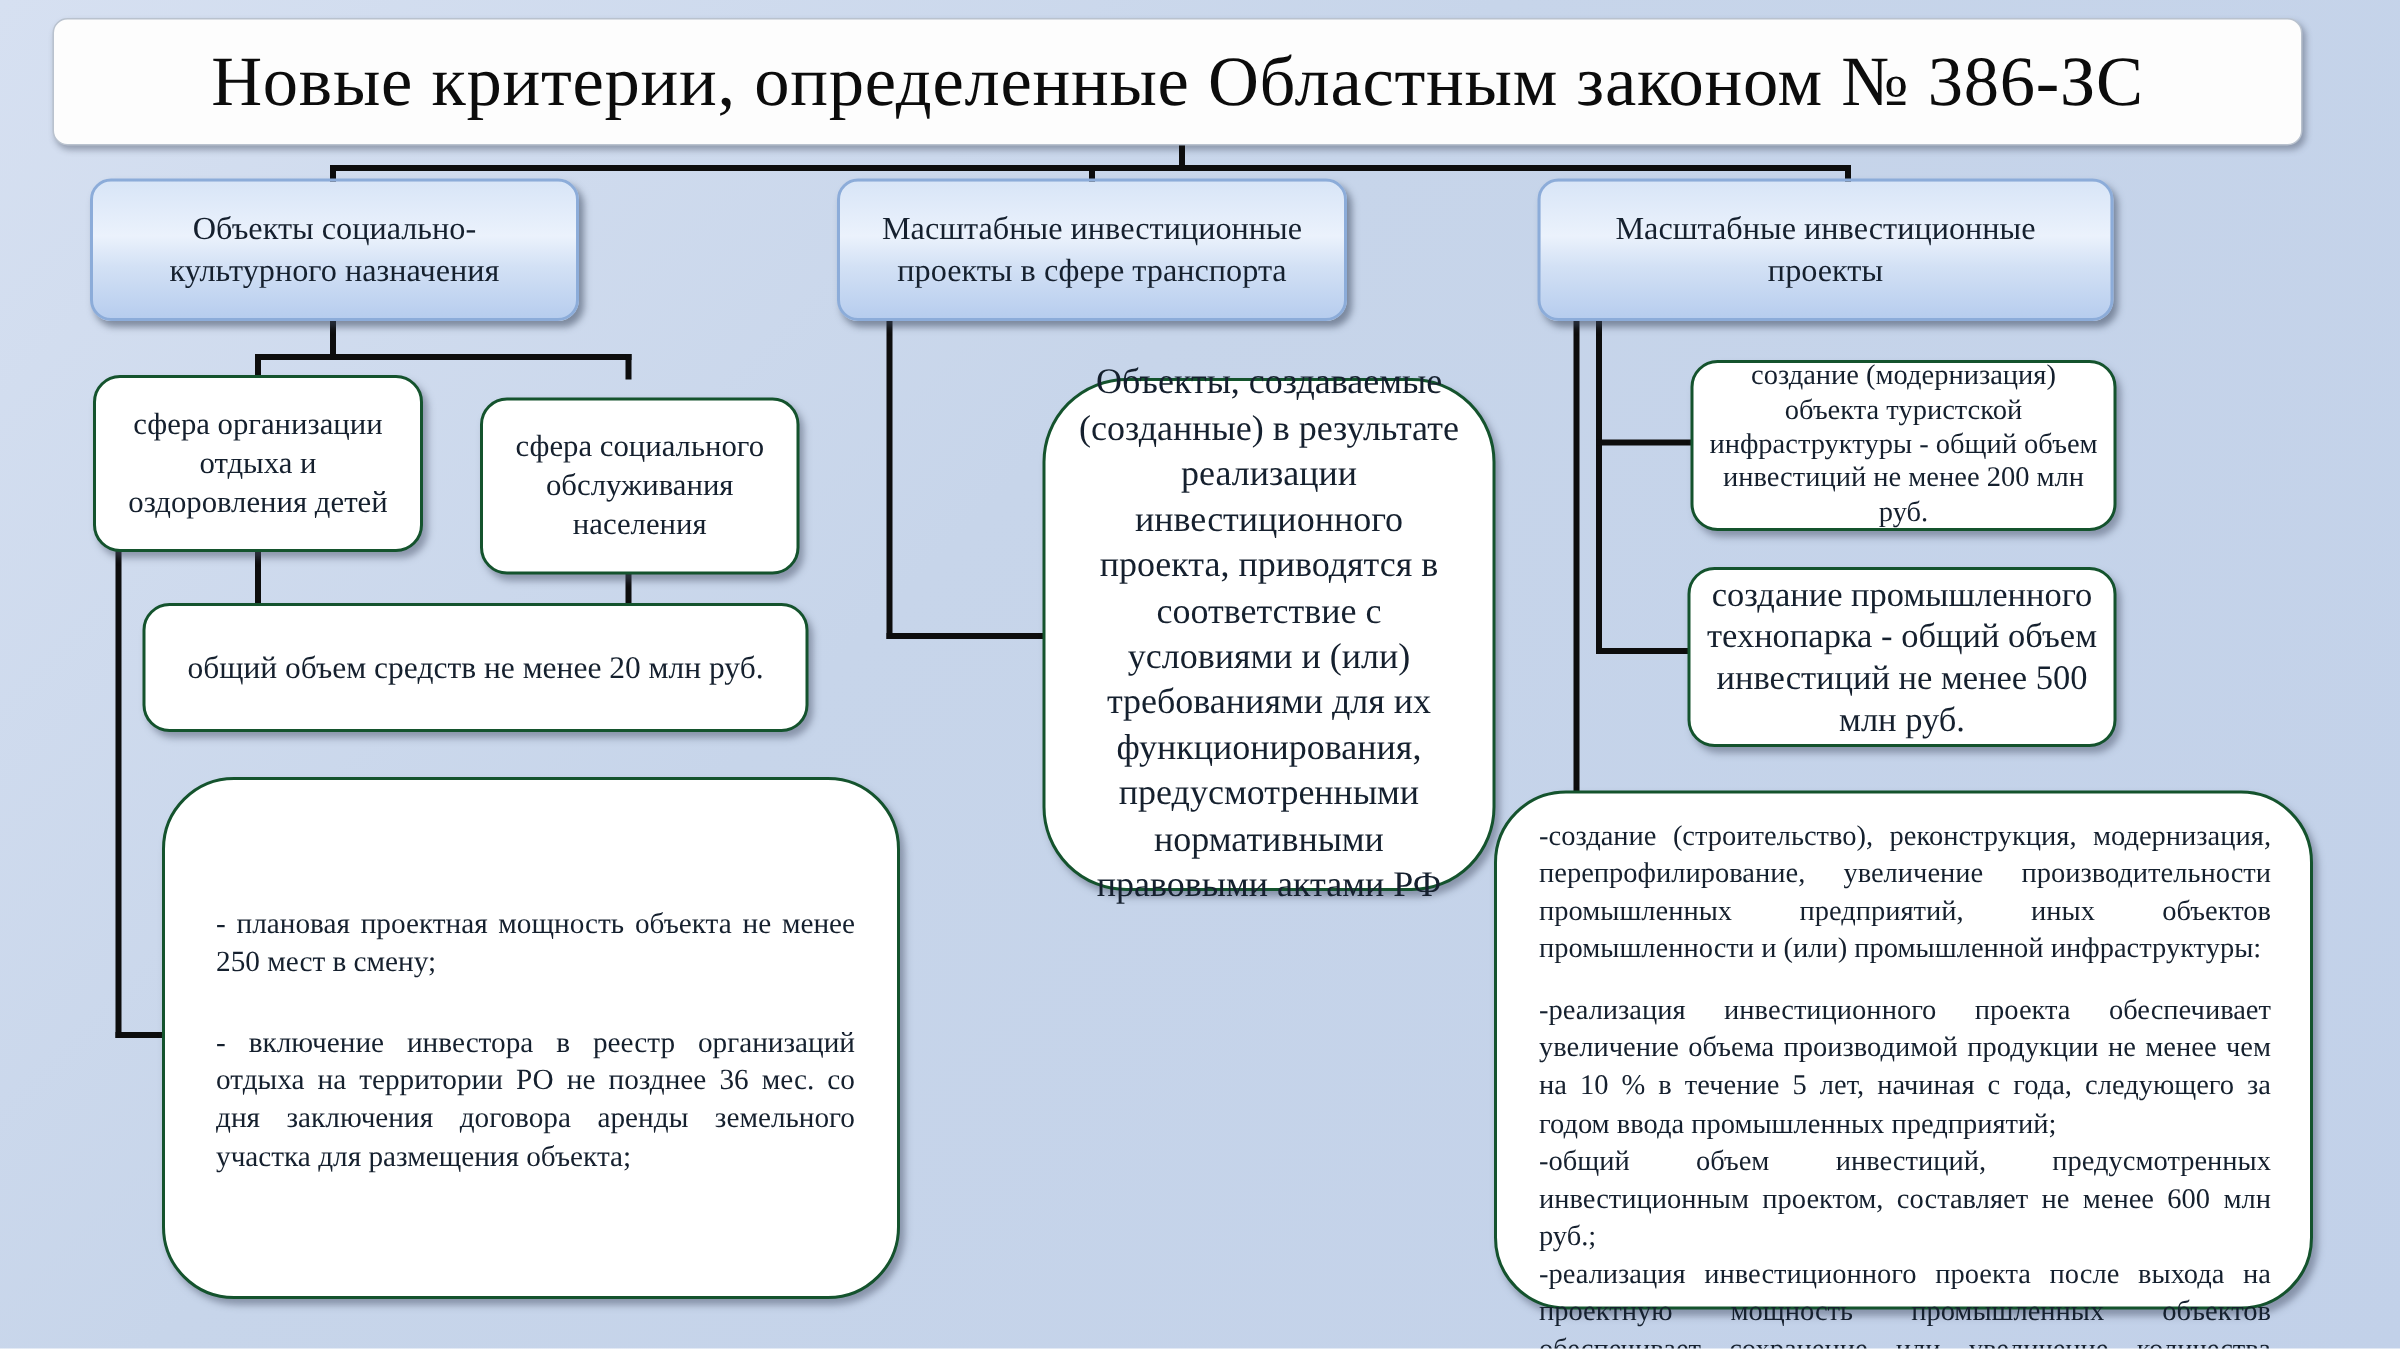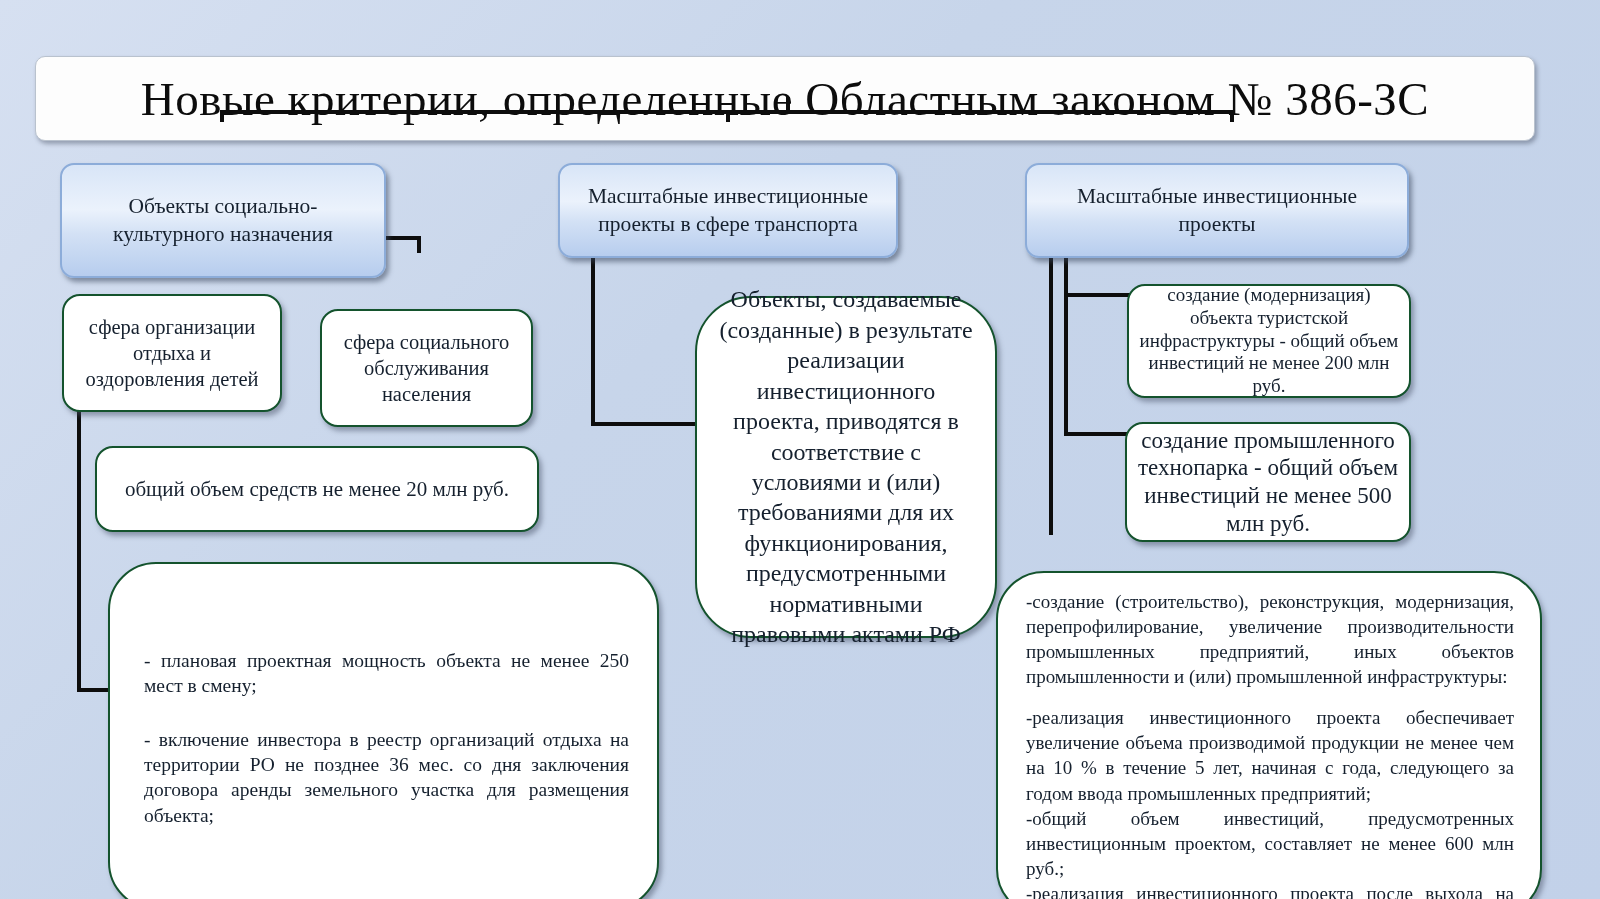--- a/index.html
+++ b/index.html
@@ -2,58 +2,58 @@
 <html><head>
 <meta charset="utf-8">
 <style>
   html,body{margin:0;padding:0;}
   body{
     width:1600px;height:899px;position:relative;overflow:hidden;
     background:linear-gradient(135deg,#d6e0f1 0%,#c7d5ea 40%,#c2d1e9 100%);
     font-family:"Liberation Serif","DejaVu Serif",serif;
     color:#15202e;
   }
-  .abs{position:absolute;box-sizing:border-box;margin-top:44px;}
+  .abs{position:absolute;box-sizing:border-box;}
 
   
   .title-box{
     left:35px;top:12px;width:1500px;height:85px;
     background:#fdfdfd;border:1px solid #b9c2ce;border-radius:10px;
     box-shadow:2px 3px 4px rgba(70,80,100,.45);
     display:flex;align-items:center;justify-content:center;
   }
   .title-box span{font-size:47px;letter-spacing:.5px;color:#0c0c0c;white-space:nowrap;}
 
   
   .branch{
     background:linear-gradient(180deg,#d8e5f7 0%,#ebf2fc 40%,#d3e1f5 62%,#b7cdee 100%);
     border:2px solid #8cacd9;border-radius:14px;
     box-shadow:3px 4px 5px rgba(60,72,95,.55);
     display:flex;align-items:center;justify-content:center;
     text-align:center;font-size:21.5px;line-height:1.3;padding:6px 14px;
   }
-  .branch-1{left:60px;top:119px;width:326px;height:115px;}
+  .branch-1{left:60px;top:119px;width:326px;height:95px;}
   .branch-2{left:558px;top:119px;width:340px;height:95px;}
   .branch-3{left:1025px;top:119px;width:384px;height:95px;}
 
   
   .wbox{
     background:#ffffff;border:2px solid #14532d;
     box-shadow:3px 4px 5px rgba(75,85,108,.5);
     display:flex;align-items:center;justify-content:center;
     text-align:center;
   }
   .sub-1{left:62px;top:250px;width:220px;height:118px;border-radius:18px;font-size:20.5px;line-height:1.28;padding:4px 8px;}
   .sub-2{left:320px;top:265px;width:213px;height:118px;border-radius:18px;font-size:20.5px;line-height:1.28;padding:4px 8px;}
   .funds{left:95px;top:402px;width:444px;height:86px;border-radius:18px;font-size:21px;padding:4px 12px;}
   .tourism{left:1127px;top:240px;width:284px;height:114px;border-radius:18px;font-size:19px;line-height:1.2;padding:4px 10px;}
   .technopark{left:1125px;top:378px;width:286px;height:120px;border-radius:18px;font-size:23px;line-height:1.2;padding:4px 10px;text-align:center;}
 
   .bigbox-left{
-    left:108px;top:518px;width:551px;height:348px;border-radius:48px;
+    left:108px;top:518px;width:492px;height:348px;border-radius:48px;
     flex-direction:column;justify-content:center;align-items:stretch;
     text-align:justify;font-size:19.5px;line-height:1.3;
     padding:30px 28px 26px 34px;row-gap:28px;
   }
   .bigbox-left p{margin:0;}
   .bigbox-mid{
     left:695px;top:252px;width:302px;height:342px;border-radius:56px;
     font-size:24px;line-height:1.27;padding:4px 18px;
   }
   .bigbox-right{

